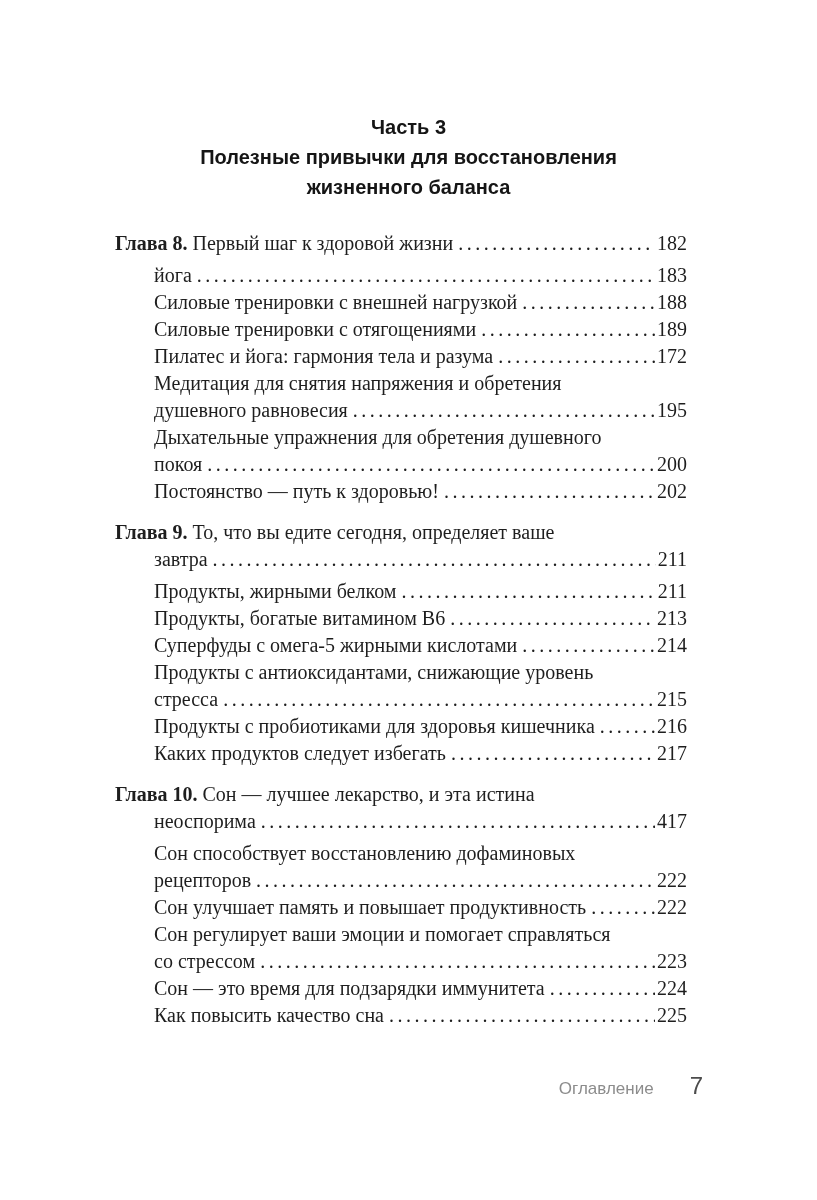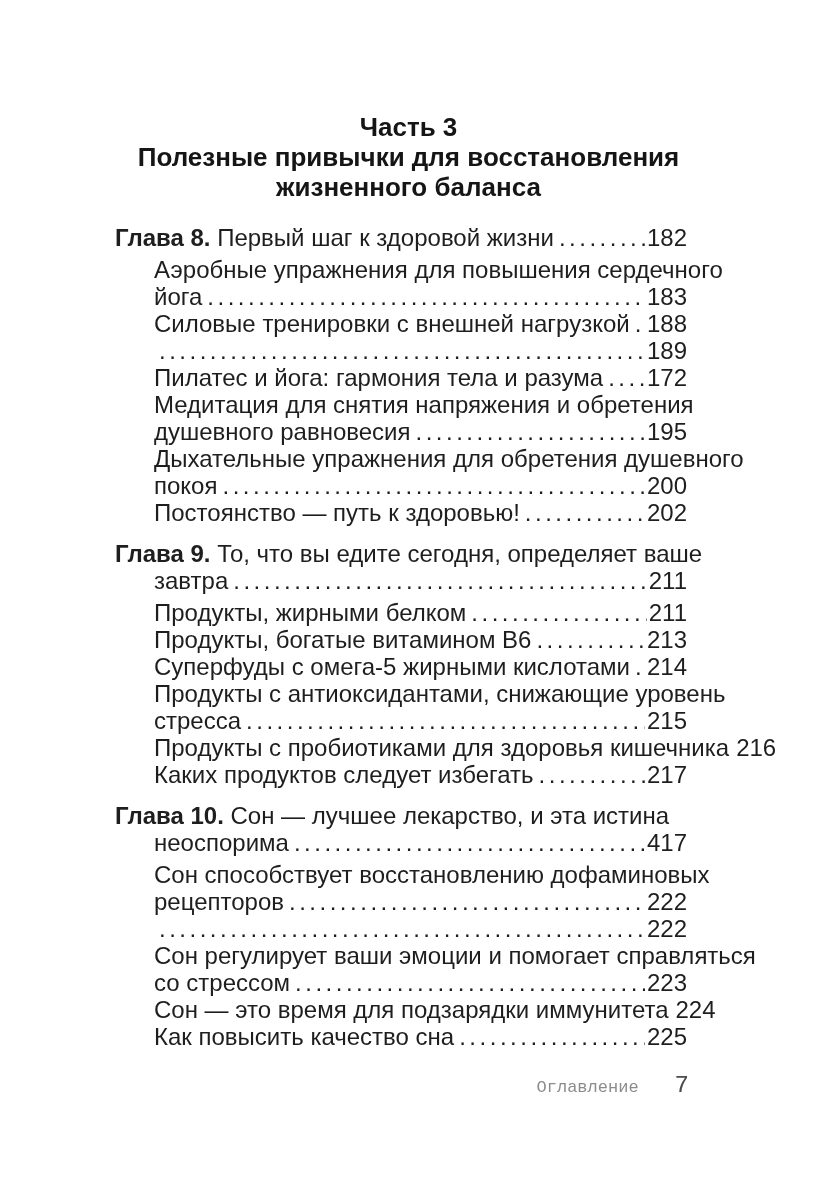--- a/index.html
+++ b/index.html
@@ -12,30 +12,31 @@
     color: #1e1e1e;
     position: relative;
     overflow: hidden;
   }
   .page { position: relative; width: 817px; height: 1200px; }
 
   .part-header {
     padding-top: 112px;
     text-align: center;
     font-weight: 700;
-    font-size: 26px;
+    font-size: 20px;
     line-height: 30px;
     color: #151515;
   }
 
   .toc {
-    margin-top: 22px;
+    margin-top: 28px;
     padding: 0 130px 0 115px;
-    font-size: 24px;
+    font-size: 20px;
     line-height: 27px;
+    font-family: Liberation Serif, serif;
   }
   .toc-section + .toc-section { margin-top: 14px; }
   .chapter-block { margin-bottom: 5px; }
 
   .toc-line {
     display: flex;
     align-items: baseline;
     white-space: nowrap;
   }
   .toc-line.indent { padding-left: 39px; }
@@ -49,25 +50,24 @@
     overflow: hidden;
     letter-spacing: 3.5px;
     margin: 0 2px 0 5px;
     color: #1e1e1e;
   }
   .page-num { flex: 0 0 auto; text-align: center; }
 
   .page-footer {
     position: absolute;
     top: 1072px;
-    right: 128px;
+    right: 114px;
     display: flex;
     align-items: baseline;
     gap: 36px;
-    font-family: Liberation Mono, monospace;
   }
   .footer-label { color: #8c8c8c; font-size: 17px; }
   .footer-page  { color: #4c4c4c; font-size: 24px; }
 </style>
 </head>
 <body>
 
 <div class="page">
 
   <div class="part-header">
@@ -79,33 +79,31 @@
   <div class="toc" id="toc">
       <div class="toc-section">
         <div class="chapter-block">
           <div class="toc-line">
             <span class="line-text"><span class="chapter-label">Глава 8. </span>Первый шаг к здоровой жизни</span>
             <span class="leader">......................................................................................................................................................</span>
             <span class="page-num">182</span>
           </div>
         </div>
         <div class="toc-line indent">
-          <span class="line-text">Аэробные упражнения для повышения сердечного</span>
-        </div>
-        <div class="toc-line indent">
           <span class="line-text">йога</span>
           <span class="leader">......................................................................................................................................................</span>
           <span class="page-num">183</span>
         </div>
         <div class="toc-line indent">
           <span class="line-text">Силовые тренировки с внешней нагрузкой</span>
           <span class="leader">......................................................................................................................................................</span>
           <span class="page-num">188</span>
         </div>
         <div class="toc-line indent">
+          <span class="line-text">Силовые тренировки с отягощениями</span>
           <span class="leader">......................................................................................................................................................</span>
           <span class="page-num">189</span>
         </div>
         <div class="toc-line indent">
           <span class="line-text">Пилатес и йога: гармония тела и разума</span>
           <span class="leader">......................................................................................................................................................</span>
           <span class="page-num">172</span>
         </div>
         <div class="toc-line indent">
           <span class="line-text">Медитация для снятия напряжения и обретения</span>
@@ -187,20 +185,21 @@
         </div>
         <div class="toc-line indent">
           <span class="line-text">Сон способствует восстановлению дофаминовых</span>
         </div>
         <div class="toc-line indent">
           <span class="line-text">рецепторов</span>
           <span class="leader">......................................................................................................................................................</span>
           <span class="page-num">222</span>
         </div>
         <div class="toc-line indent">
+          <span class="line-text">Сон улучшает память и повышает продуктивность</span>
           <span class="leader">......................................................................................................................................................</span>
           <span class="page-num">222</span>
         </div>
         <div class="toc-line indent">
           <span class="line-text">Сон регулирует ваши эмоции и помогает справляться</span>
         </div>
         <div class="toc-line indent">
           <span class="line-text">со стрессом</span>
           <span class="leader">......................................................................................................................................................</span>
           <span class="page-num">223</span>

